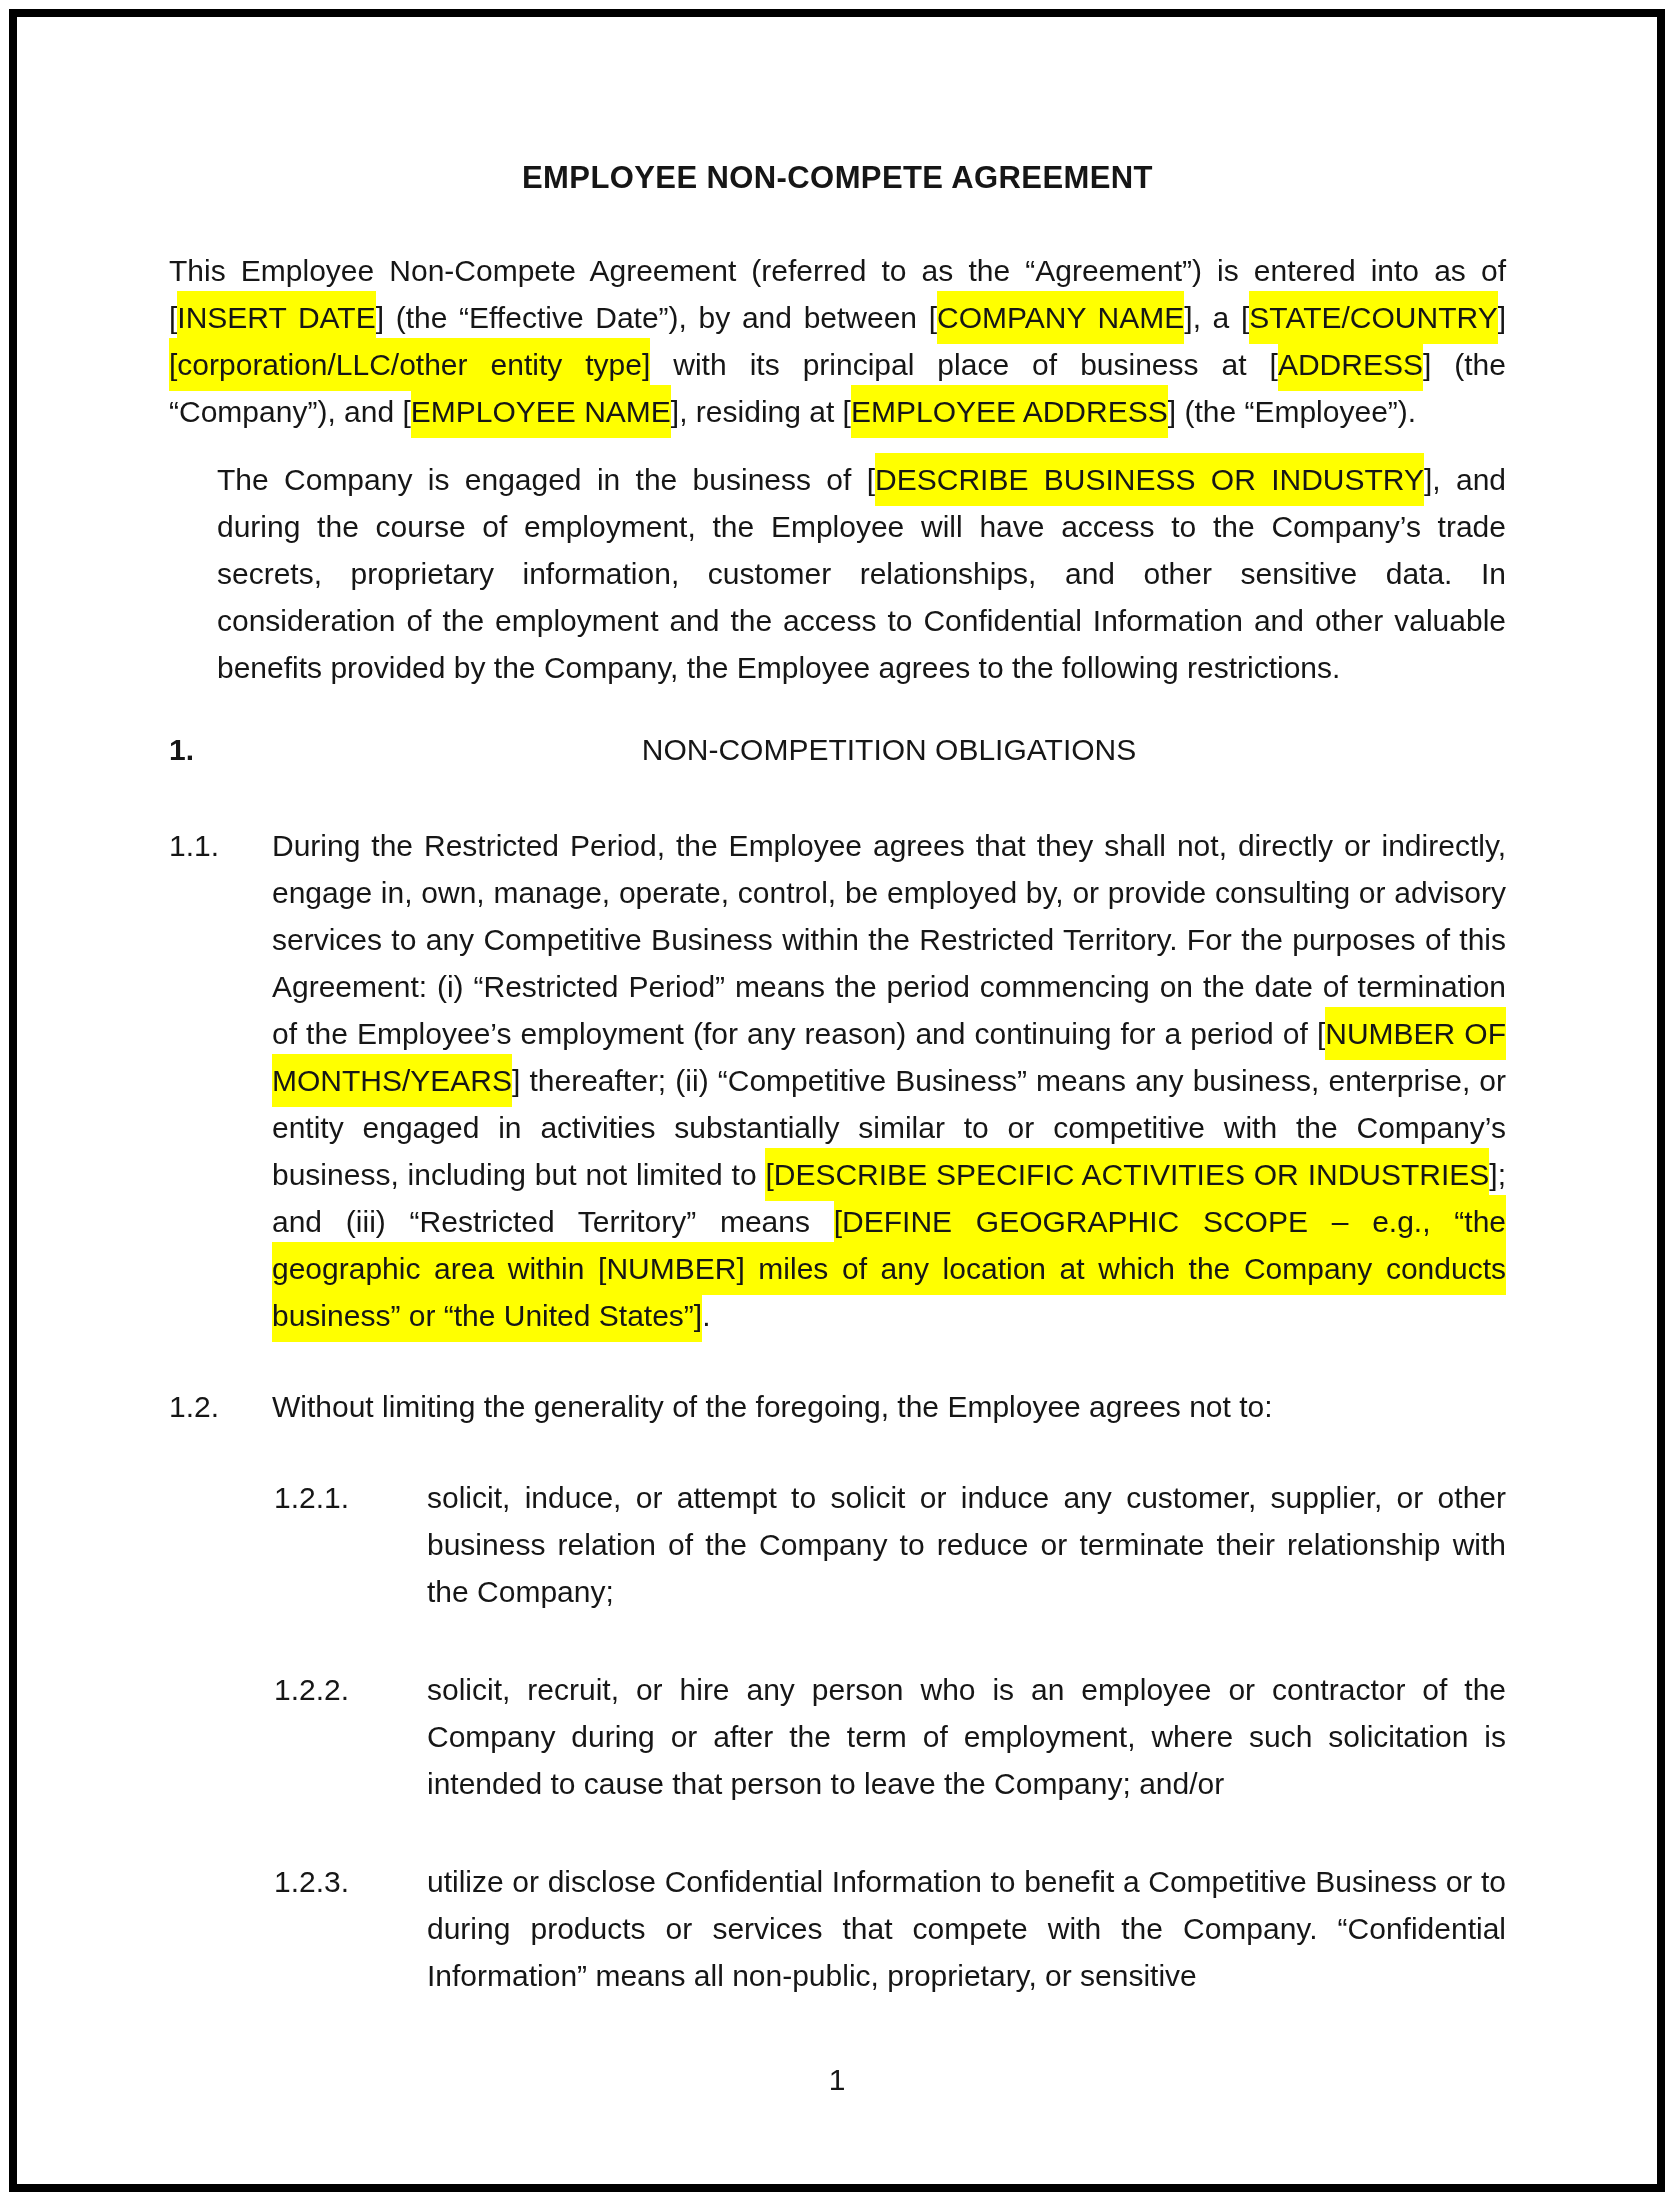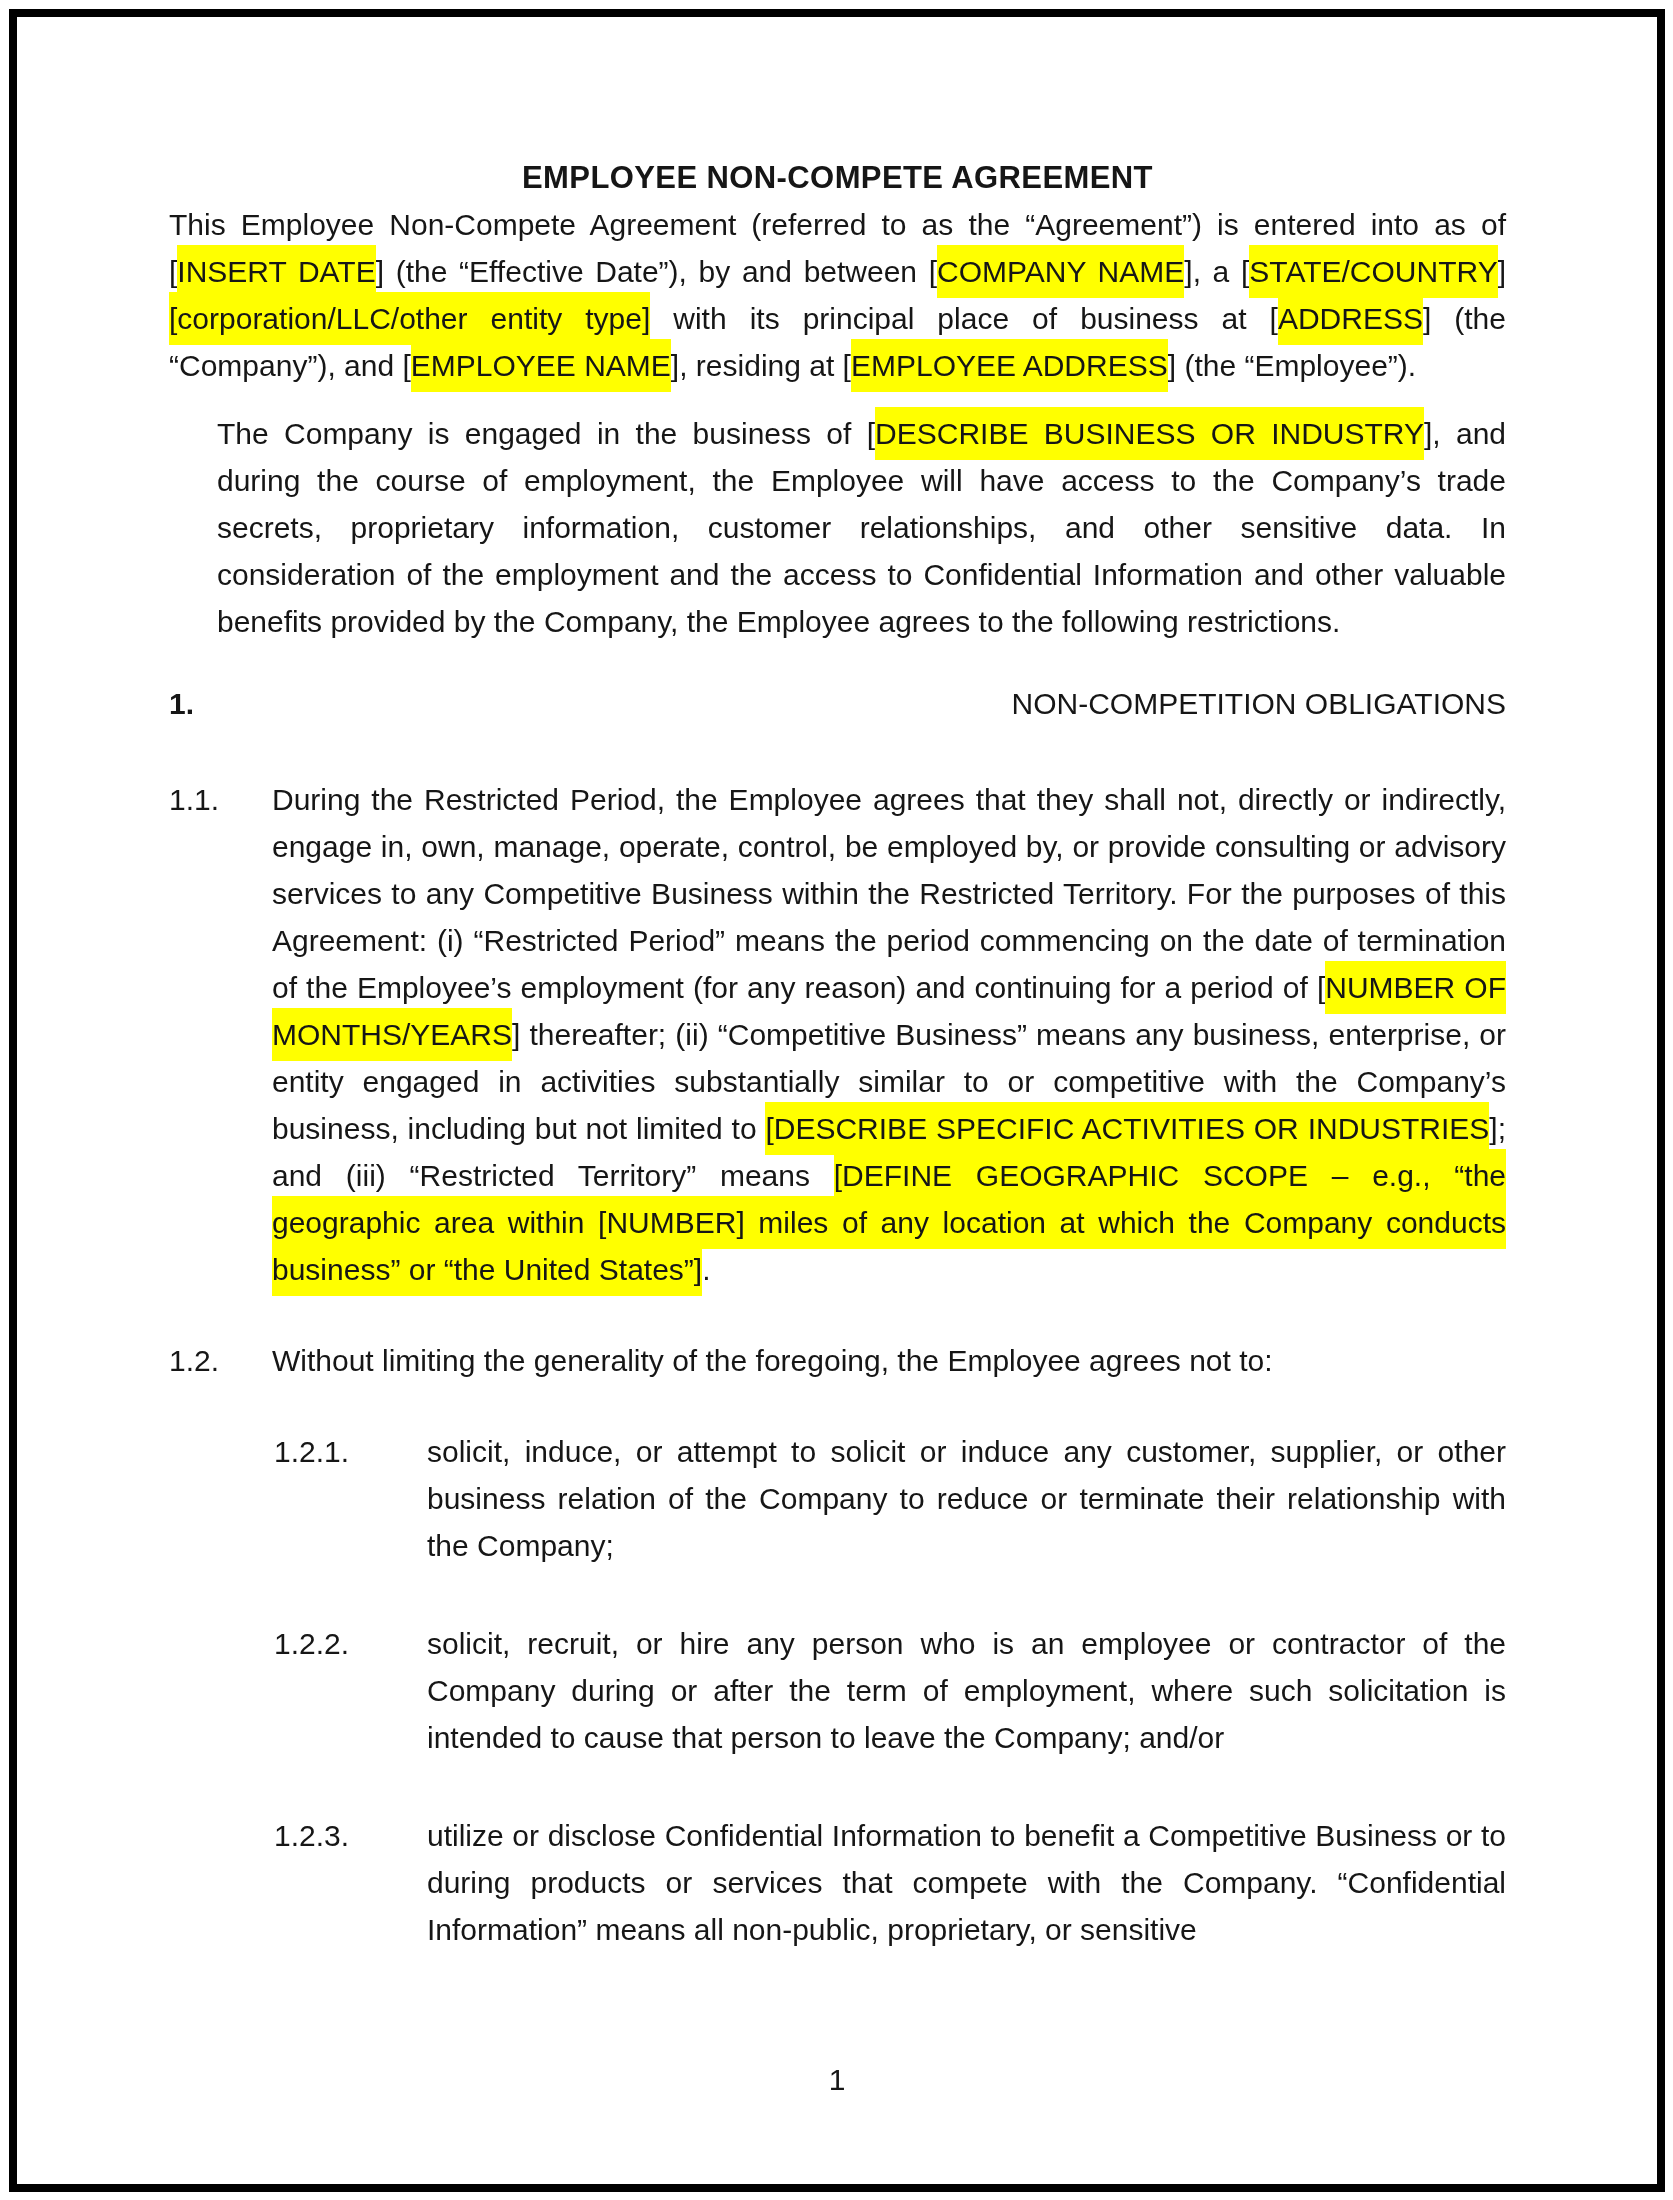--- a/index.html
+++ b/index.html
@@ -18,33 +18,34 @@
   }
   .content {
     position:absolute;
     left:169px; right:168px; top:154px;
   }
   .doc-title {
     text-align:center;
     font-weight:700;
     font-size:31px;
     line-height:47px;
+    margin-bottom:46px;
     letter-spacing:0.4px;
   }
   .block { font-size:30px; line-height:47px; }
   .paragraph { text-align:justify; margin-bottom:21px; }
   .paragraph + .paragraph { margin-bottom:35px;margin-left:48px; }
   .heading { display:flex; font-weight:700; margin:16px 0 49px 0; }
   .clause { display:flex; }
   .clause.l1 { margin-bottom:44px; }
   .clause.l2 { margin-left:105px; margin-bottom:51px; }
   .num { flex:0 0 103px; }
   .clause.l2 .num { flex:0 0 153px; }
   .body { flex:1; display:block; text-align:justify; }
-  .heading .body { text-align:right; }
+  .heading .body { text-align:center; }
   .b { font-weight:400; }
   .hl {
     padding:10px 0;
     -webkit-box-decoration-break:clone;
     box-decoration-break:clone;
   }
   .page-number {
     position:absolute;
     bottom:98px; left:0; right:0;
     text-align:center;

